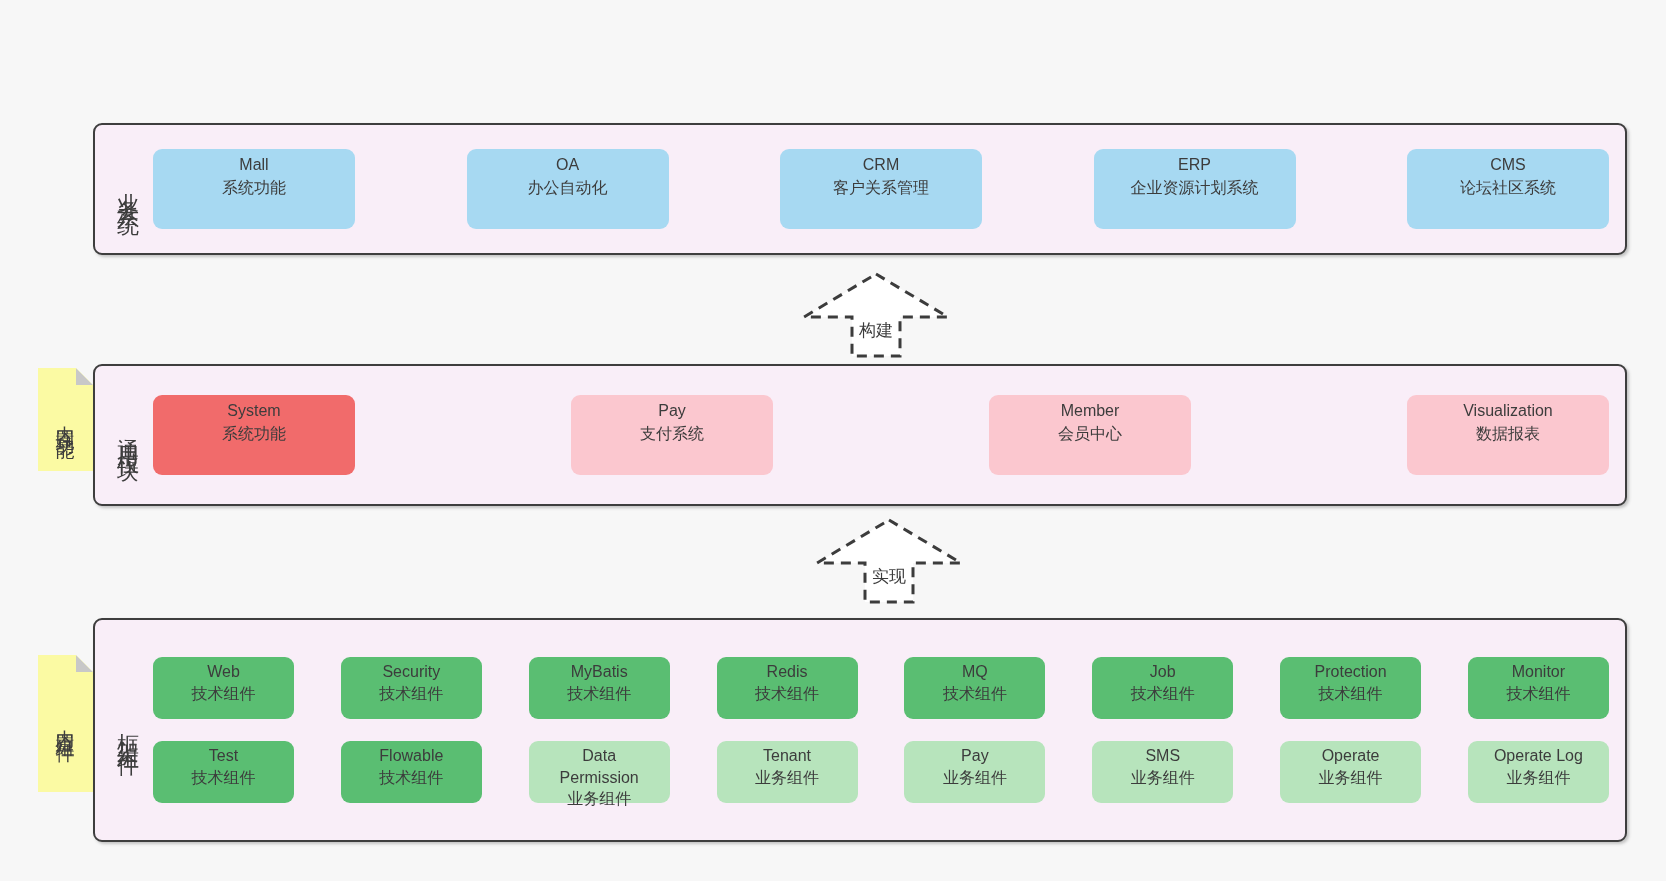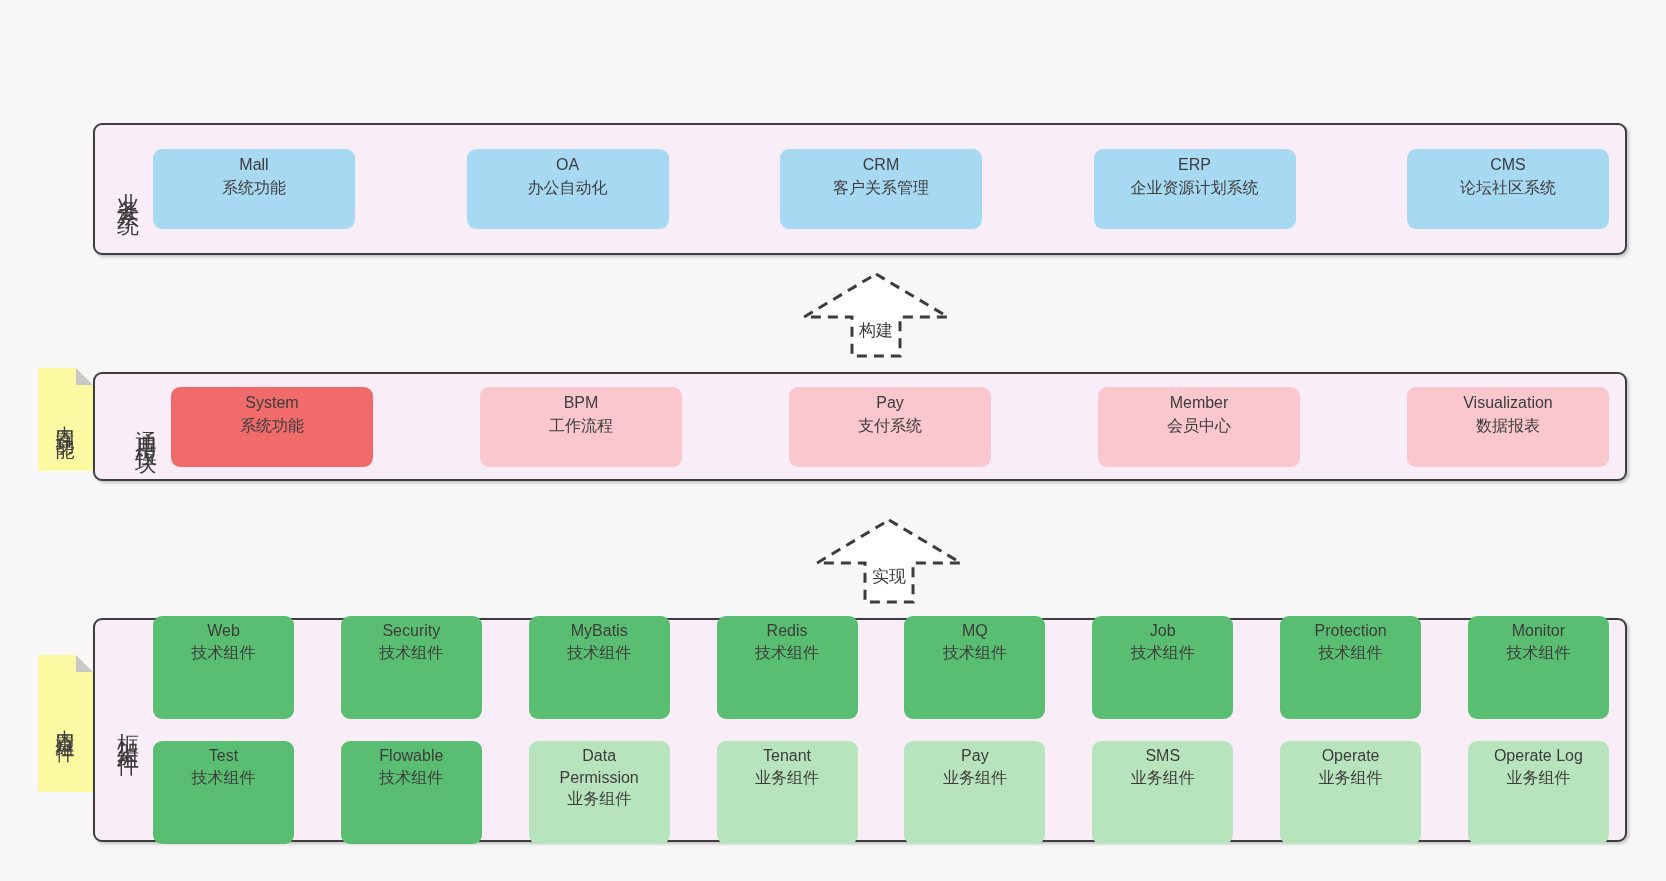--- a/index.html
+++ b/index.html
@@ -28,21 +28,21 @@
         padding:0 16px 0 14px;}
   .row{display:flex;justify-content:space-between;}
   
   .box{
     width:202px;height:80px;border-radius:9px;
     display:flex;flex-direction:column;justify-content:flex-start;align-items:center;
     text-align:center;font-size:16px;line-height:1.45;
     box-sizing:border-box;padding:4px 6px;
   }
   .box .en,.box .zh{display:block;}
-  .box.small{width:141px;height:103px;line-height:1.35;}
+  .box.small{width:141px;height:62px;line-height:1.35;}
   .box.small .en{max-width:112px;}
   .blue{background:#a7d9f2;}
   .red{background:#f16b6b;}
   .pink{background:#fbc7cf;}
   .green{background:#5abe72;}
   .lightgreen{background:#b7e4bc;}
   
   .arrow{position:absolute;width:150px;height:88px;z-index:1;}
   .arrow svg{position:absolute;left:0;top:0;}
   .arrow polygon{
@@ -106,32 +106,28 @@
   </div>
 </div>
 
 <div class="arrow" style="left:801px;top:271px;font-family:Liberation Serif, serif;">
   <svg width="150" height="88" viewBox="0 0 150 88">
     <polygon points="75,3 147,46 99,46 99,85 51,85 51,46 3,46"></polygon>
   </svg>
   <span class="arrow-label">构建</span>
 </div>
 
-<div class="panel" style="top:372px;height:109px;padding-left:18px;">
+<div class="panel" style="top:364px;height:142px;">
   <div class="vlabel">通用模块</div>
   <div class="boxes">
     <div class="box red">
       <span class="en">System</span>
       <span class="zh">系统功能</span>
     </div>
     <div class="box pink">
-      <span class="en">BPM</span>
-      <span class="zh">工作流程</span>
-    </div>
-    <div class="box pink">
       <span class="en">Pay</span>
       <span class="zh">支付系统</span>
     </div>
     <div class="box pink">
       <span class="en">Member</span>
       <span class="zh">会员中心</span>
     </div>
     <div class="box pink">
       <span class="en">Visualization</span>
       <span class="zh">数据报表</span>

